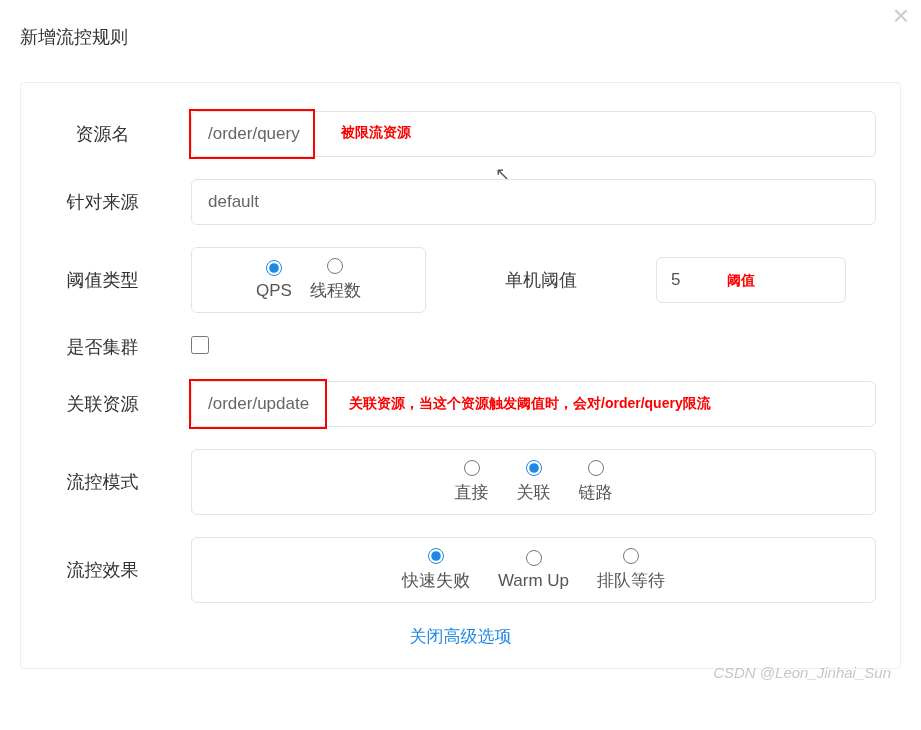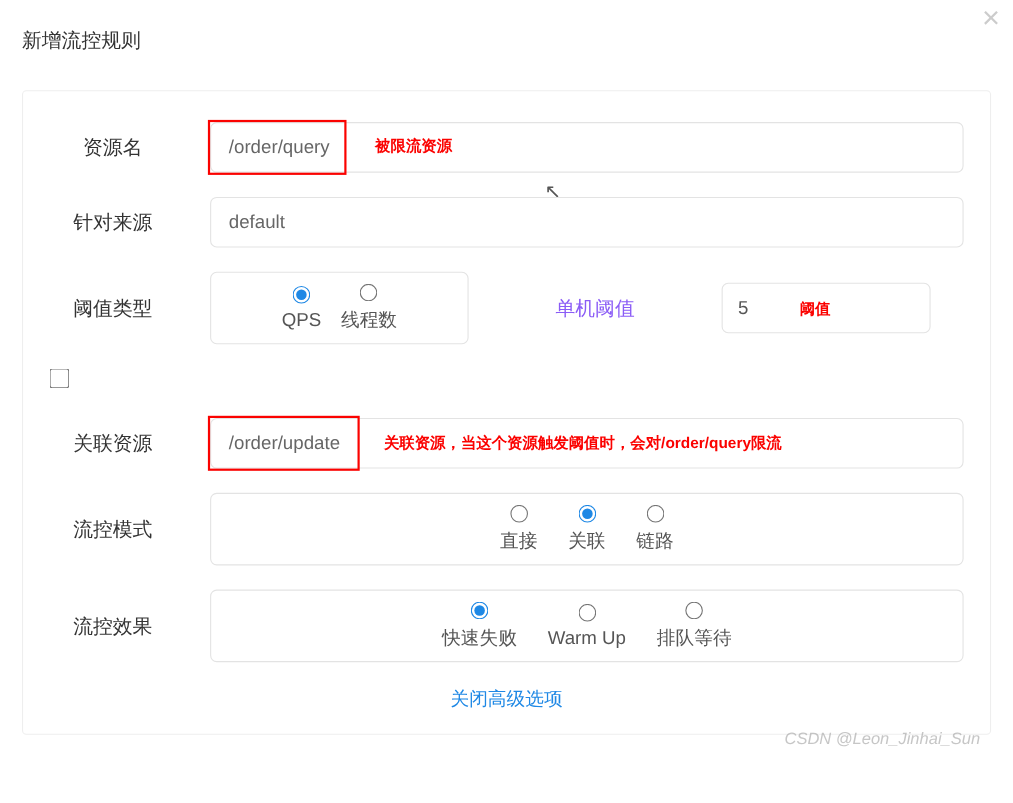--- a/index.html
+++ b/index.html
@@ -15,21 +15,21 @@
     .bordered-control { border: 1px solid #e3e3e3; border-radius: 6px; padding: 10px 16px; font-size: 17px; color: #666; width: 100%; display: flex; align-items: center; min-height: 46px; }
     .red-box-1 { position: absolute; border: 2.5px solid #fb0200; left: -2px; top: -2px; width: 126px; height: 50px; pointer-events: none; }
     .red-box-2 { position: absolute; border: 2.5px solid #fb0200; left: -2px; top: -2px; width: 138px; height: 50px; pointer-events: none; }
     .annotation { position: absolute; color: #fb0200; font-size: 14px; font-weight: bold; pointer-events: none; }
     .radio-group { display: flex; align-items: center; gap: 8px; }
     .radio-item { display: flex; align-items: center; gap: 5px; font-size: 17px; color: #555; cursor: pointer; flex-direction: column; }
     .radio-input { width: 16px; height: 16px; accent-color: #1e88e5; cursor: pointer; }
     .radio-group-centered { justify-content: center; gap: 28px; width: 100%; }
     .threshold-row { display: flex; align-items: center; gap: 0; }
     .threshold-left { border: 1px solid #e3e3e3; border-radius: 6px; padding: 10px 18px; width: 235px; display: flex; justify-content: center; gap: 18px; min-height: 46px; align-items: center; }
-    .threshold-mid-label { width: 230px; text-align: center; font-size: 18px; color: #8b5cf6; }
+    .threshold-mid-label { width: 230px; text-align: center; font-size: 18px; color: #404040; }
     .threshold-input-box { border: 1px solid #e3e3e3; border-radius: 6px; padding: 10px 14px; width: 190px; font-size: 17px; min-height: 46px; position: relative; display: flex; align-items: center; }
     .checkbox-input { width: 18px; height: 18px; cursor: pointer; }
     .collapse-link { text-align: center; color: #1e88e5; font-size: 17px; cursor: pointer; margin: 14px 0 0; }
     .modal-footer { display: flex; justify-content: flex-end; gap: 14px; padding: 24px 4px 6px; border-top: 1px solid #eee; margin-top: 20px; }
     .btn { padding: 8px 18px; border-radius: 4px; font-size: 15px; cursor: pointer; background: #fff; }
     .btn-default { border: 1px solid #ccc; color: #555; }
     .btn-success { border: 1px solid #4cae4c; color: #3c9c3c; }
     .btn-cancel { border: 1px solid #d38f8f; color: #c9302c; }
     .cursor-indicator { position: absolute; left: 304px; top: 52px; font-size: 18px; pointer-events: none; }
     .watermark { position: absolute; right: 30px; bottom: 8px; color: rgba(160,160,160,0.6); font-size: 15px; font-style: italic; pointer-events: none; }
@@ -81,20 +81,21 @@
         </div>
         <div class="threshold-mid-label">单机阈值</div>
         <div class="threshold-input-box">
           <span>5</span>
           <div class="annotation" style="left:70px; top:14px;">阈值</div>
         </div>
       </div>
     </div>
 
     <div class="form-row">
+      <div class="label">是否集群</div>
       <div class="control-area">
         <input type="checkbox" class="checkbox-input" style="">
       </div>
     </div>
 
     <div class="form-row">
       <div class="label">关联资源</div>
       <div class="control-area">
         <div class="bordered-control">
           <span>/order/update</span>

